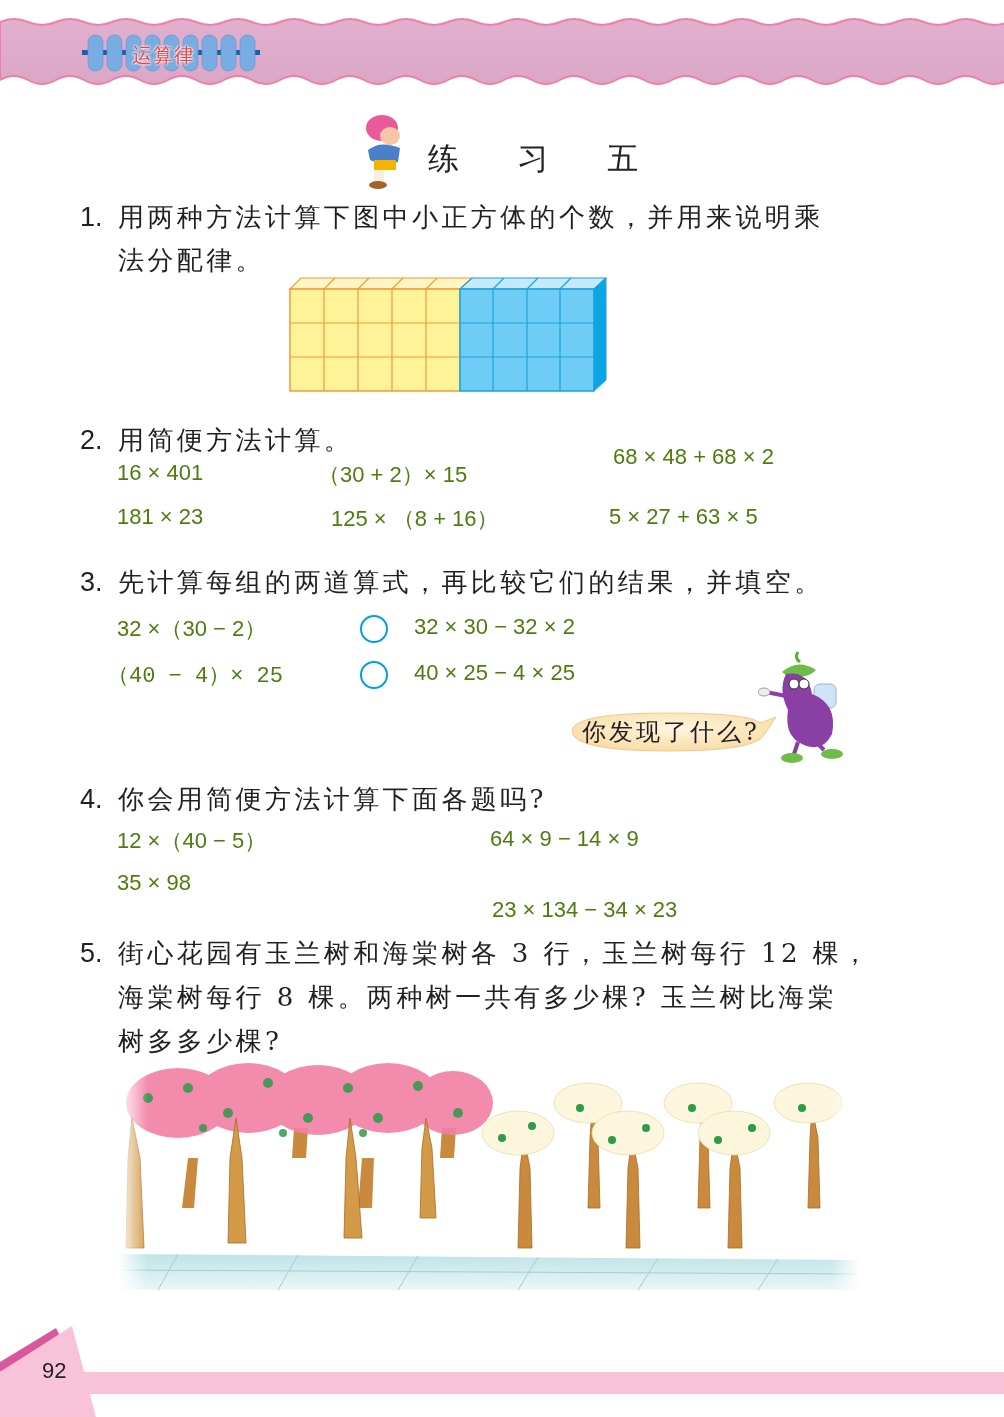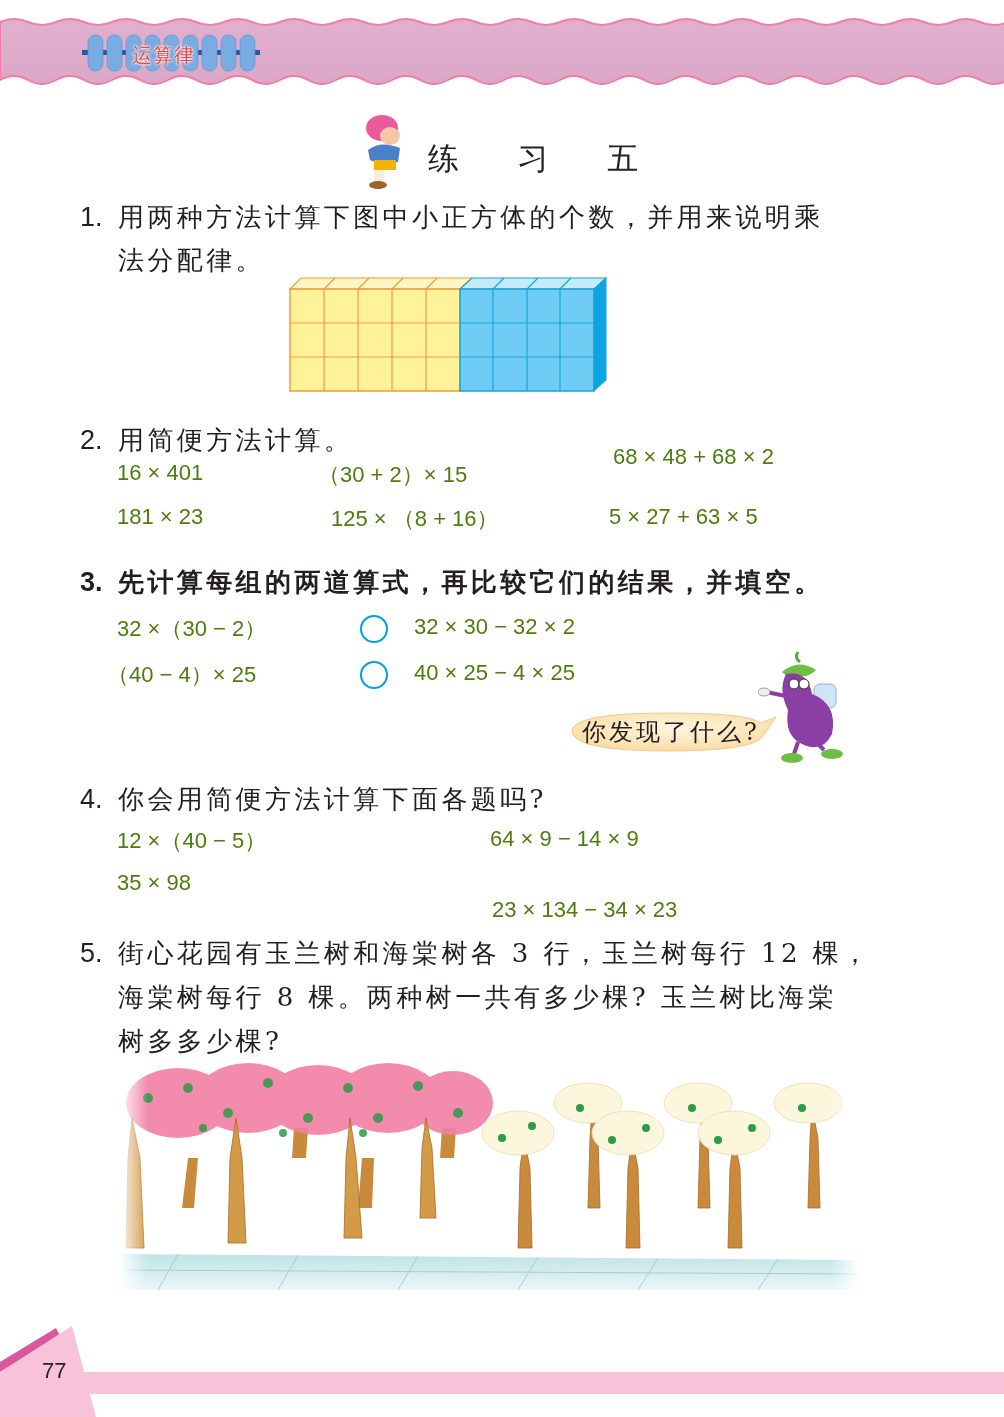--- a/index.html
+++ b/index.html
@@ -111,27 +111,27 @@
 <div class="abs q-line" style="left:80px; top:423px;">
   <span class="q-num">2.</span><span>用简便方法计算。</span>
 </div>
 <div class="abs expr" style="left:117px; top:460px;">16 × 401</div>
 <div class="abs expr" style="left:318px; top:460px;text-align:right;">（30 + 2）× 15</div>
 <div class="abs expr" style="left:613px; top:444px;text-align:center;">68 × 48 + 68 × 2</div>
 <div class="abs expr" style="left:117px; top:504px;">181 × 23</div>
 <div class="abs expr" style="left:331px; top:504px;">125 × （8 + 16）</div>
 <div class="abs expr" style="left:609px; top:504px;">5 × 27 + 63 × 5</div>
 
-<div class="abs q-line" style="left:80px; top:565px;font-weight:bold;">
+<div class="abs q-line" style="left:80px; top:565px;">
   <span class="q-num">3.</span><span>先计算每组的两道算式，再比较它们的结果，并填空。</span>
 </div>
 <div class="abs expr" style="left:117px; top:614px;">32 ×（30 − 2）</div>
 <div class="abs circle" style="left:360px; top:615px;"></div>
 <div class="abs expr" style="left:414px; top:614px;">32 × 30 − 32 × 2</div>
-<div class="abs expr" style="left:107px; top:660px;">（40 − 4）× 25</div>
+<div class="abs expr" style="left:107px; top:660px;font-family:Liberation Mono, monospace;">（40 − 4）× 25</div>
 <div class="abs circle" style="left:360px; top:661px;"></div>
 <div class="abs expr" style="left:414px; top:660px;">40 × 25 − 4 × 25</div>
 
 <svg id="bubble" class="abs" viewBox="0 0 216 45">
   <defs>
     <radialGradient id="bub" cx="0.5" cy="0.4" r="0.7">
       <stop offset="0" stop-color="#fff6df"></stop>
         <stop offset="1" stop-color="#f8d89c"></stop>
     </radialGradient>
   </defs>
@@ -257,13 +257,13 @@
       <circle cx="684" cy="50" r="4"></circle>
   </g>
   <rect x="0" y="0" width="742" height="236" fill="url(#fadeL)"></rect>
 </svg>
 
 <svg class="abs" style="left:0; top:1320px;" width="1004" height="97" viewBox="0 0 1004 97">
   <polygon points="0,42 56,8 60,16 0,52" fill="#d9579b"></polygon>
   <polygon points="0,52 72,6 96,97 0,97" fill="#f8c3d8"></polygon>
   <rect x="80" y="52" width="924" height="22" fill="#f8c3d8"></rect>
 </svg>
-<div id="page-num" class="abs">77</div>
+<div id="page-num" class="abs">92</div>
 
 </body></html>

